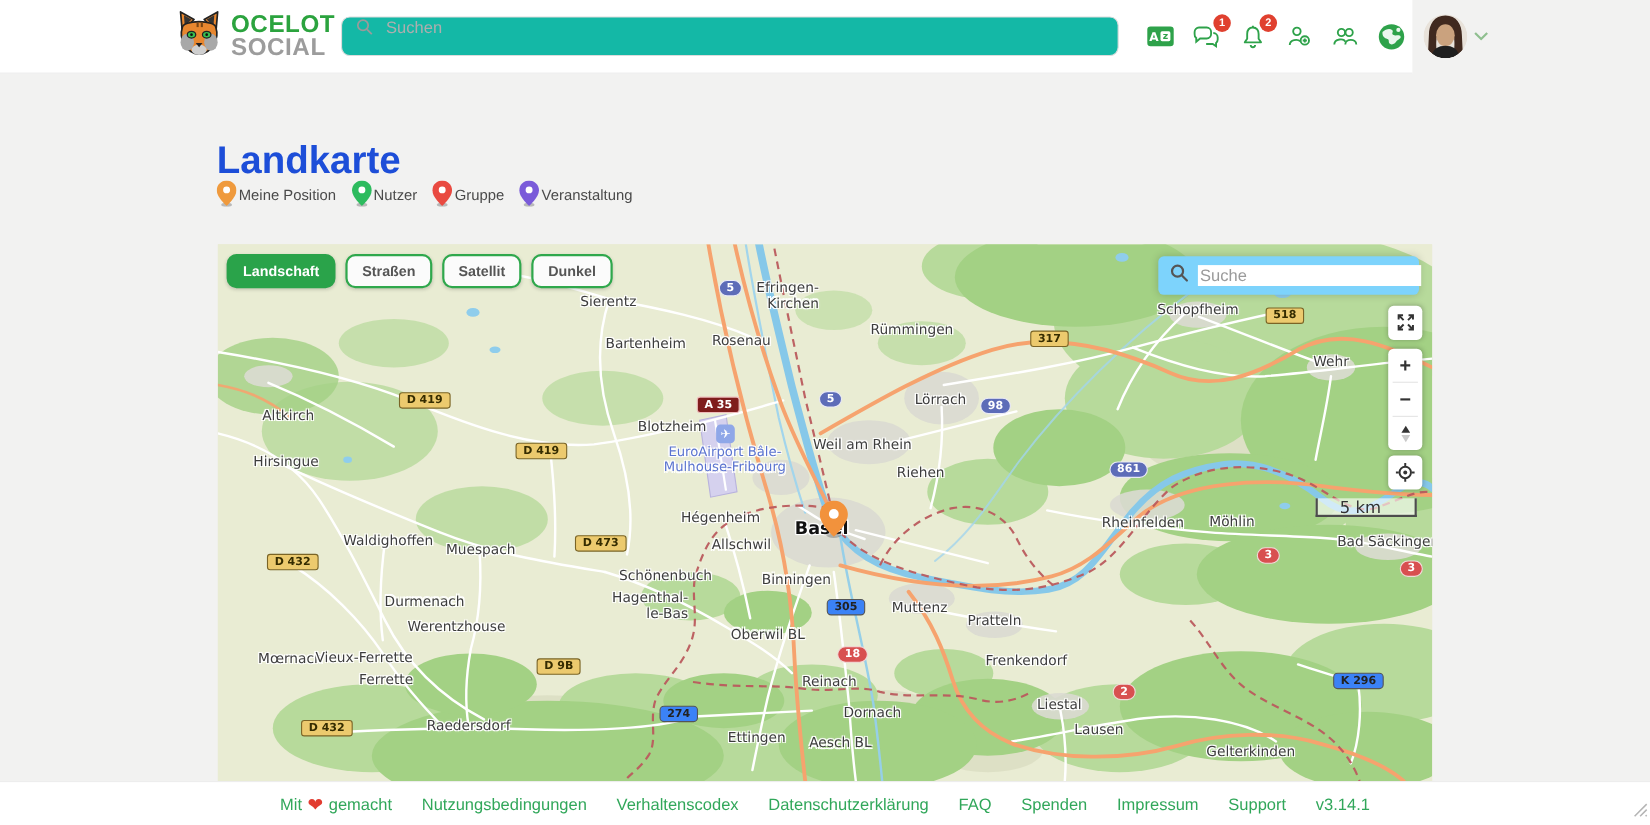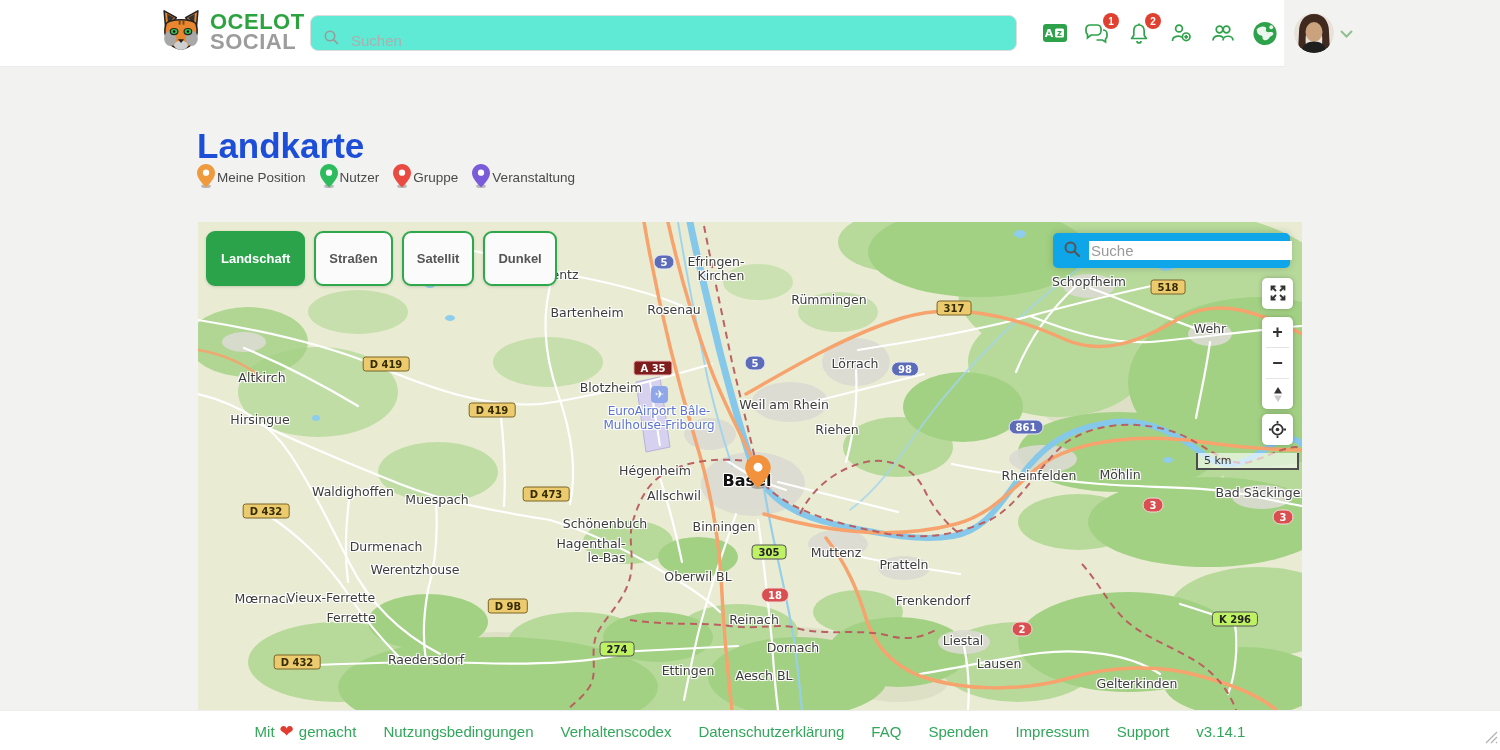--- a/index.html
+++ b/index.html
@@ -5,22 +5,22 @@
   html,body{margin:0;padding:0}
   body{width:1500px;height:750px;position:relative;overflow:hidden;background:#f2f2f1;
        font-family:"Liberation Sans",sans-serif;}
   
   .header{position:absolute;left:0;top:0;width:1284px;height:66px;background:#fff;
           border-bottom:1px solid #ececec;z-index:30}
   .logo{position:absolute;left:158px;top:8px;display:flex;align-items:center;gap:6px;cursor:pointer}
   .logo-word{font-weight:bold;font-size:22px;line-height:.92;letter-spacing:.5px}
   .logo-word .l1{color:#2ba33e}
   .logo-word .l2{color:#9c9c9c}
-  .hsearch{position:absolute;left:310px;top:15px;width:707px;height:36px;background:#5eead4;
-           border:1px solid #dcdcdc;border-radius:8px;display:flex;align-items:flex-end;padding:0 12px;box-sizing:border-box}
+  .hsearch{position:absolute;left:310px;top:15px;width:707px;height:36px;background:#14b8a6;
+           border:1px solid #dcdcdc;border-radius:8px;display:flex;align-items:flex-start;padding:0 12px;box-sizing:border-box}
   .hsearch input{border:none;outline:none;flex:1;font-size:15px;color:#444;margin-left:9px;background:transparent;font-family:inherit}
   .hsearch input::placeholder{color:#aeaeae}
   .hicons{position:absolute;left:1042px;top:0;height:66px;display:flex;align-items:center;gap:16px}
   .icon-btn{position:relative;width:26px;height:26px;display:flex;align-items:center;justify-content:center;cursor:pointer}
   .badge{position:absolute;top:-7px;right:-9px;min-width:16px;height:16px;border-radius:9px;background:#e0402f;
          color:#fff;font-size:10px;font-weight:bold;display:flex;align-items:center;justify-content:center;padding:0 3px;box-sizing:border-box}
   .avatar-wrap{display:flex;align-items:center;gap:6px;cursor:pointer}
   .avatar{width:40px;height:40px;border-radius:50%;overflow:hidden;display:block}
   
   .page-title{position:absolute;left:197px;top:103px;font-size:35px;font-weight:bold;color:#1d4ed8}
@@ -36,45 +36,45 @@
           text-shadow:1px 1px 0 #fff,-1px -1px 0 #fff,1px -1px 0 #fff,-1px 1px 0 #fff,0 0 3px #fff}
   .mlabel.two{white-space:pre-line;text-align:right;line-height:1.15}
   .mlabel.big{font-size:16px;font-weight:bold;color:#111}
   .mlabel.airport{white-space:pre-line;text-align:center;color:#5b74d0;font-size:12px;line-height:1.2}
   .shield{position:absolute;transform:translate(-50%,-50%);font-family:"DejaVu Sans",sans-serif;
           font-size:10px;font-weight:bold;padding:1px 6px;border-radius:3px;white-space:nowrap}
   .shield.y{background:#ecca6e;border:1.5px solid #7a6426;color:#352c00}
   .shield.b{background:#5d6cb8;border:1.5px solid #eaeaf6;color:#fff;border-radius:9px}
   .shield.r{background:#d85050;border:1.5px solid #f2dada;color:#fff;border-radius:9px}
   .shield.rr{background:#7f1d1d;border:1.5px solid #eebbbb;color:#fff}
-  .shield.w{background:#bef264;border:1.5px solid #555;color:#222;border-radius:4px}
+  .shield.w{background:#3b82f6;border:1.5px solid #555;color:#222;border-radius:4px}
   #map-marker{position:absolute;z-index:8;cursor:pointer}
   .airplane{position:absolute;left:453px;top:164px;width:17px;height:17px;border-radius:4px;background:#8fa7e8;
             color:#fff;font-size:11px;display:flex;align-items:center;justify-content:center}
   
   #style-btns{position:absolute;left:8px;top:9px;display:flex;gap:9px;z-index:10}
   .mstyle{font-family:"Liberation Sans",sans-serif;font-size:13px;font-weight:bold;color:#555;
-          background:#fbfbfb;border:2px solid #2fa84c;border-radius:9px;padding:18px 13px;cursor:pointer;
+          background:#fbfbfb;border:2px solid #2fa84c;border-radius:9px;padding:6px 13px;cursor:pointer;
           box-shadow:0 1px 3px rgba(0,0,0,.15)}
   .mstyle.active{background:#2aa34a;color:#fff;border-color:#2aa34a}
-  .msearch{position:absolute;left:855px;top:11px;width:237px;height:35px;background:#0ea5e9;border-radius:5px;
+  .msearch{position:absolute;left:855px;top:11px;width:237px;height:35px;background:#7dd3fc;border-radius:5px;
            box-shadow:0 0 8px rgba(0,0,0,.18);display:flex;align-items:center;padding:0 10px;box-sizing:border-box;z-index:10}
   .msearch input{border:none;outline:none;flex:1;font-size:15px;color:#444;margin-left:8px;font-family:inherit}
   .msearch input::placeholder{color:#9a9a9a}
   .ctl{position:absolute;left:1064px;width:31px;background:#fff;border-radius:5px;
        box-shadow:0 0 5px rgba(0,0,0,.25);z-index:10}
   .ctl button{display:flex;align-items:center;justify-content:center;width:31px;height:30px;border:none;
               background:transparent;cursor:pointer;font-size:18px;font-weight:bold;color:#333;padding:0}
   .ctl .sep{height:1px;background:#e4e4e4;margin:0 4px}
   #ctl-fullscreen{top:56px;height:31px}
   #ctl-zoom{top:95px}
   #ctl-geo{top:192px;height:31px}
-  .scalebar{position:absolute;left:998px;top:231px;width:103px;height:17px;z-index:9;
+  .scalebar{position:absolute;left:998px;top:231px;width:92px;height:17px;z-index:9;
             background:rgba(255,255,255,.62);border:2px solid #4c4c4c;border-top:none;
-            font-family:"DejaVu Sans",sans-serif;font-size:11px;color:#333;padding-left:6px;line-height:16px;box-sizing:border-box}
+            font-family:"DejaVu Sans",sans-serif;font-size:15px;color:#333;padding-left:20px;line-height:16px;box-sizing:border-box}
   
   .footer{position:absolute;left:0;top:710px;width:1500px;height:40px;background:#fff;border-top:1px solid #ededed;z-index:20}
   #footer-links{height:100%;display:flex;align-items:center;justify-content:center;gap:27px}
   .flink{font-size:15px;color:#31a75a;text-decoration:none;cursor:pointer;white-space:nowrap}
   .flink.made{display:inline-flex;align-items:center;gap:5px}
   .heart{color:#e23c30;font-size:17px}
   .fversion{font-size:15px;color:#31a75a}
   .resize-handle{position:absolute;right:2px;bottom:2px;z-index:25}
 </style>
 </head>

